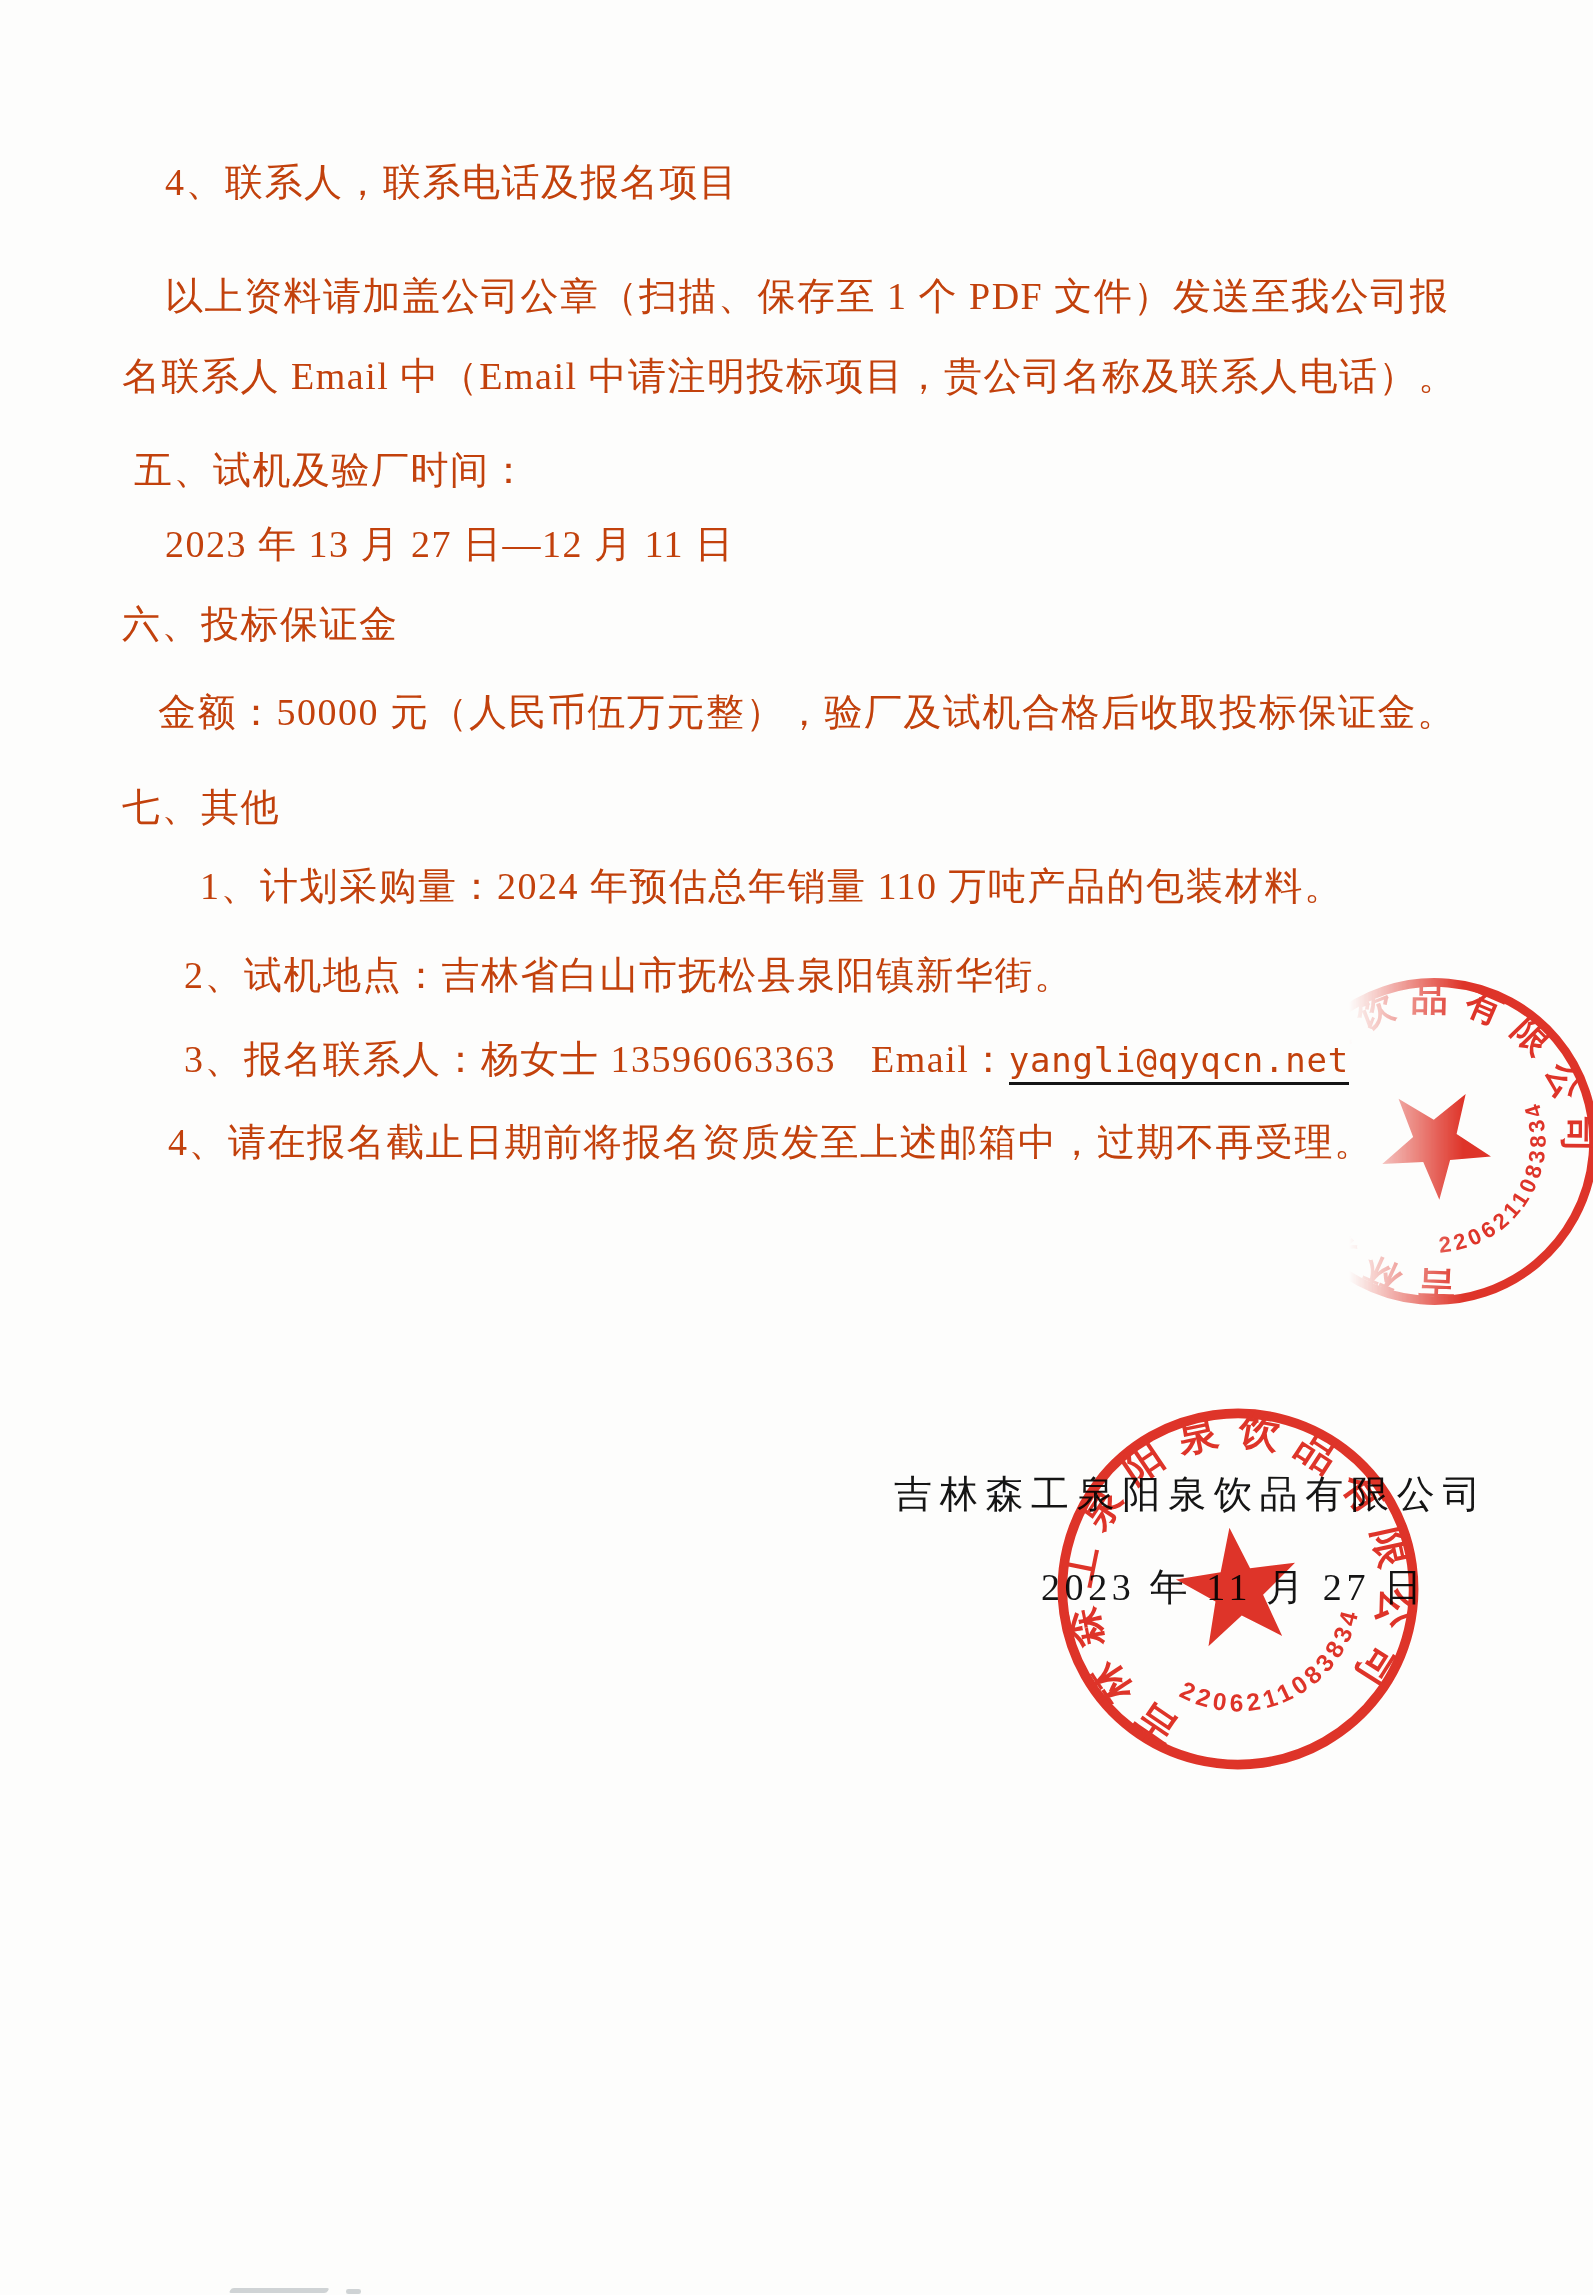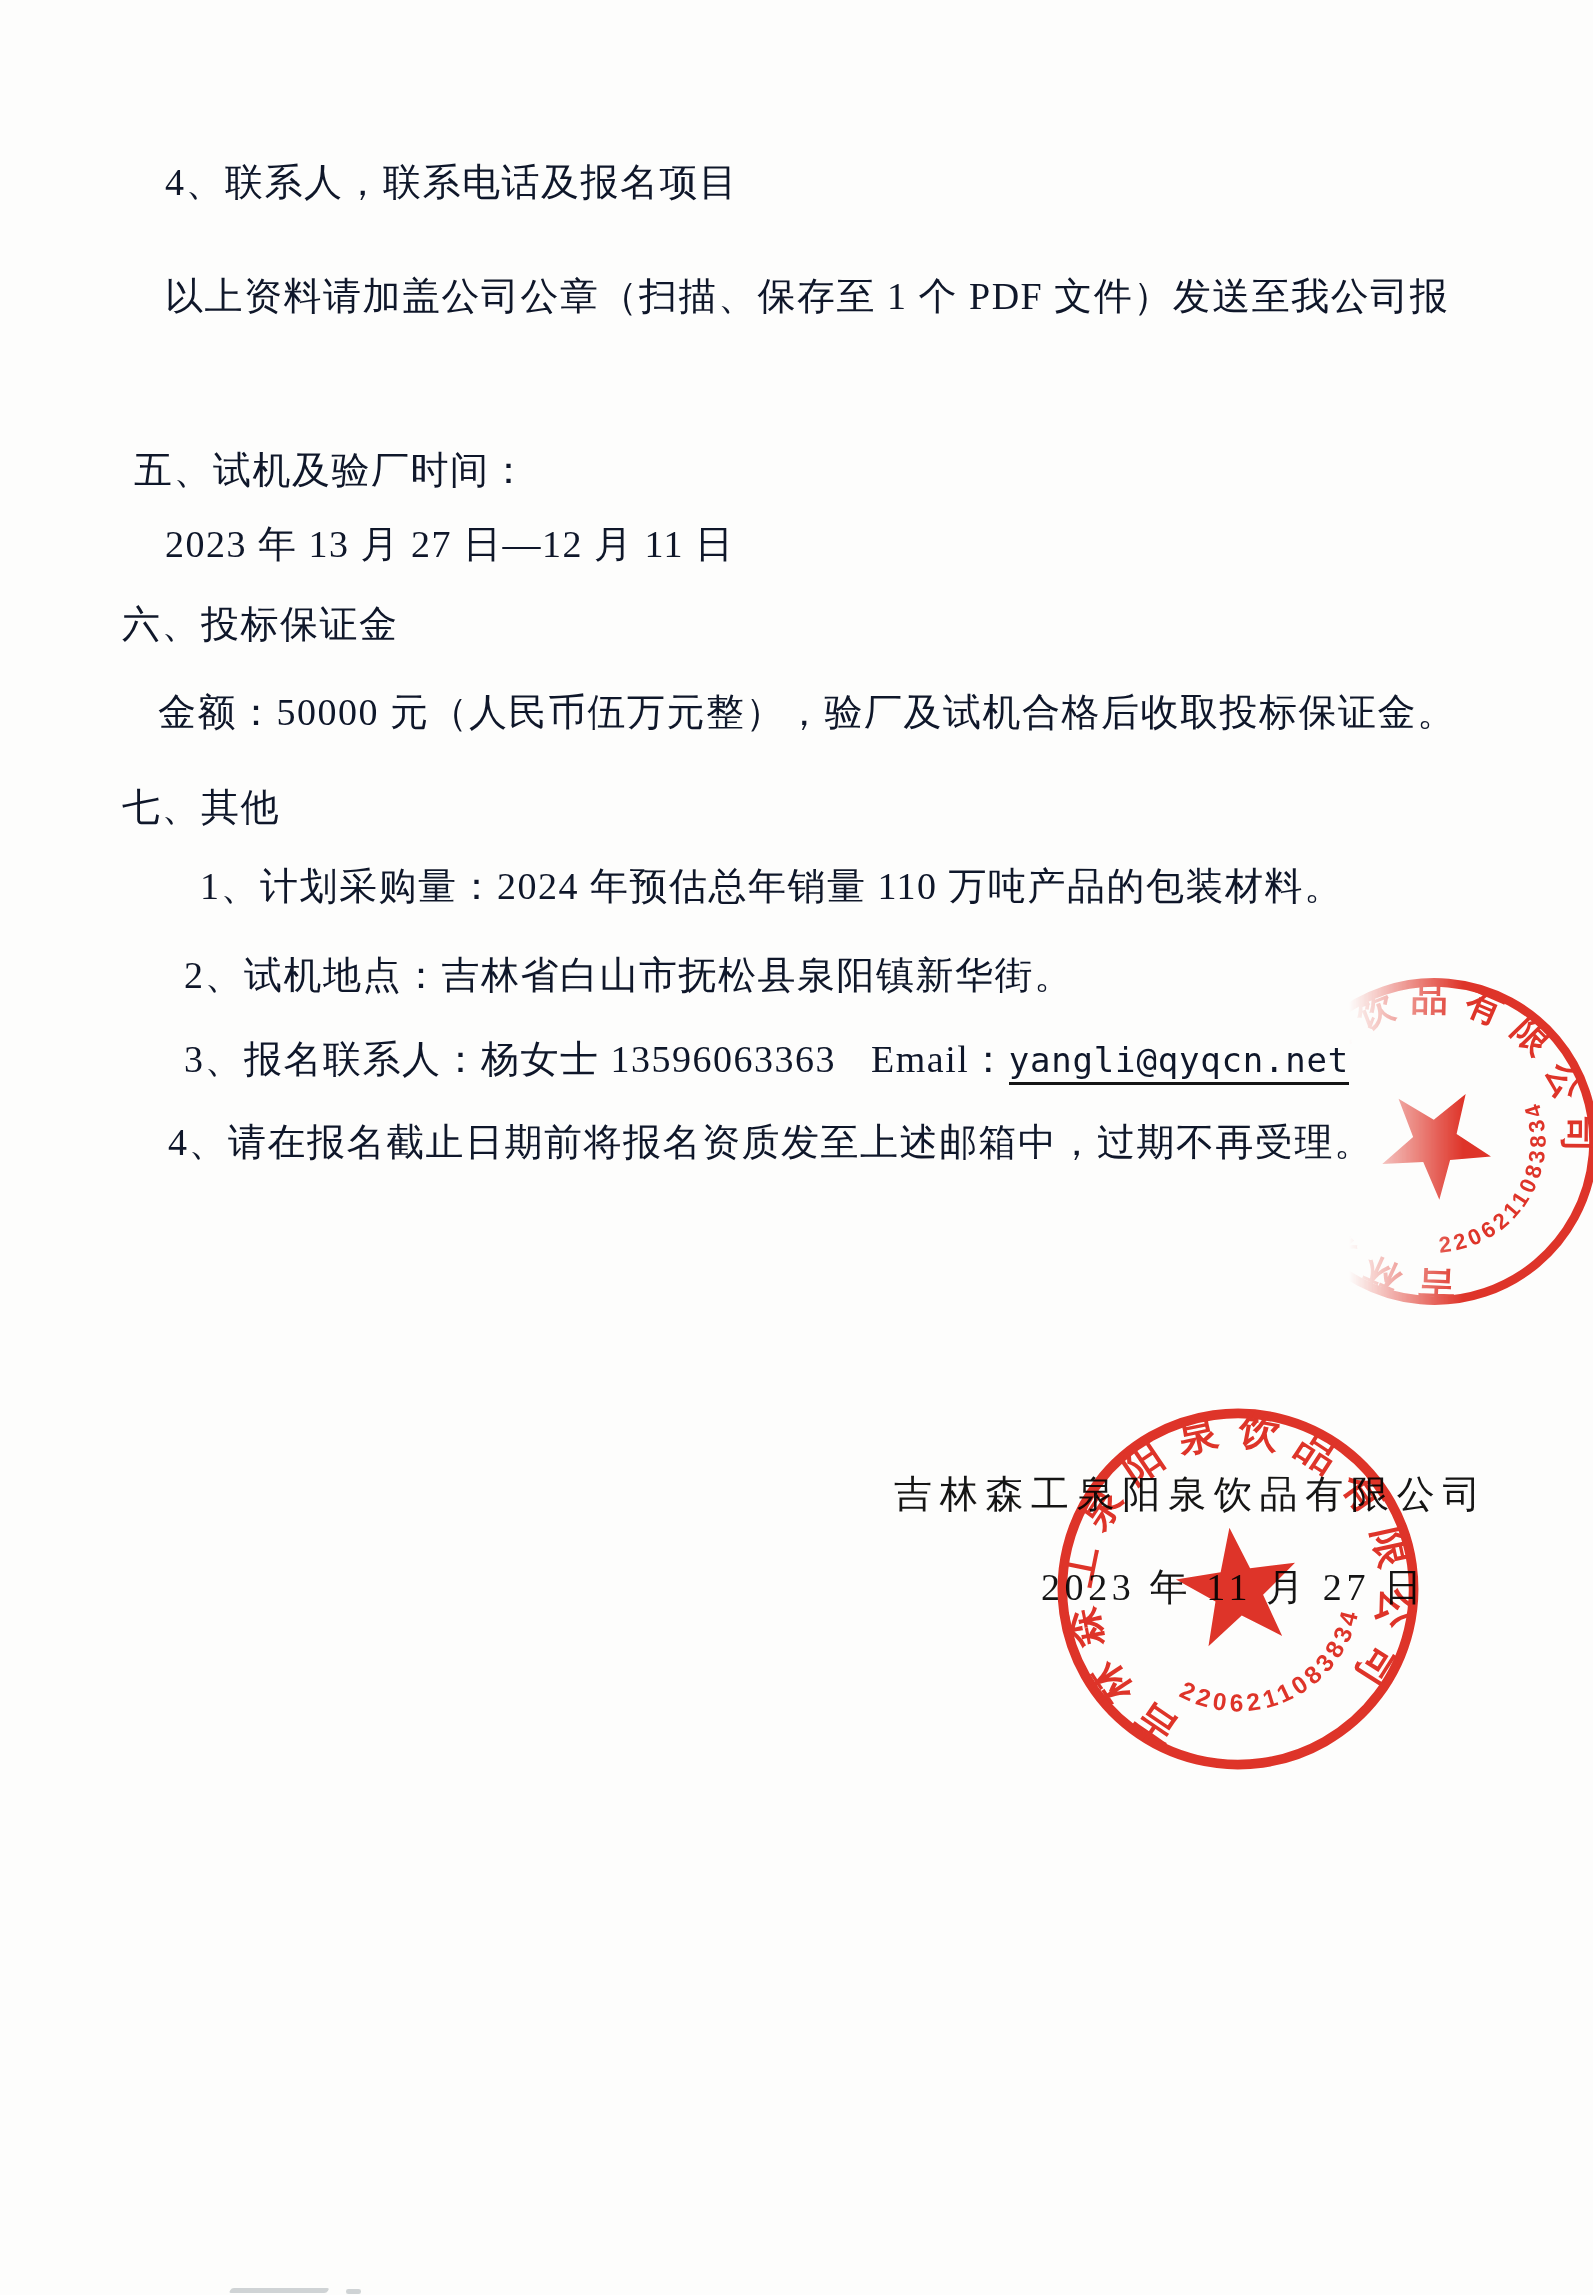--- a/index.html
+++ b/index.html
@@ -8,21 +8,21 @@
     width:1594px;height:2295px;
     background:#fdfdfc;
     overflow:hidden;
     font-family:"Liberation Serif","DejaVu Serif",serif;
   }
   .ln{
     position:absolute;
     margin:0;
     font-size:38px;
     letter-spacing:1.5px;
-    color:#0f172a;
+    color:#c2410c;
     white-space:nowrap;
     line-height:1.1;
   }
   .gap{display:inline-block;width:35px;}
   .email{
     font-family:"DejaVu Sans Mono","Liberation Mono",monospace;
     font-size:34px;
     letter-spacing:0.8px;
     border-bottom:3.1px solid #151515;
     padding-bottom:2.3px;
@@ -75,20 +75,21 @@
   .smudge-1{left:230px;top:2288px;width:98px;height:5.4px;transform:skewX(-30deg);}
   .smudge-2{left:346px;top:2289px;width:15.3px;height:4.6px;}
 </style>
 </head>
 <body>
 
 <div class="page" style="background: rgb(253, 253, 252);">
 
   <p class="ln" style="top:162px;left:165px">4、联系人，联系电话及报名项目</p>
   <p class="ln" style="top:276px;left:165px">以上资料请加盖公司公章（扫描、保存至 1 个 PDF 文件）发送至我公司报</p>
+  <p class="ln" style="top:356px;left:122px">名联系人 Email 中（Email 中请注明投标项目，贵公司名称及联系人电话）。</p>
   <p class="ln" style="top:450px;left:134px">五、试机及验厂时间：</p>
   <p class="ln" style="top:524px;left:165px">2023 年 13 月 27 日—12 月 11 日</p>
   <p class="ln" style="top:604px;left:122px">六、投标保证金</p>
   <p class="ln" style="top:692px;left:158px">金额：50000 元（人民币伍万元整），验厂及试机合格后收取投标保证金。</p>
   <p class="ln" style="top:787px;left:122px">七、其他</p>
   <p class="ln" style="top:866px;left:200px">1、计划采购量：2024 年预估总年销量 110 万吨产品的包装材料。</p>
   <p class="ln" style="top:955px;left:184px">2、试机地点：吉林省白山市抚松县泉阳镇新华街。</p>
   <p class="ln" style="top:1039px;left:184px">
     <span>3、报名联系人：杨女士 13596063363</span><span class="gap"></span><span>Email：</span><span class="email">yangli@qyqcn.net</span>
   </p>

